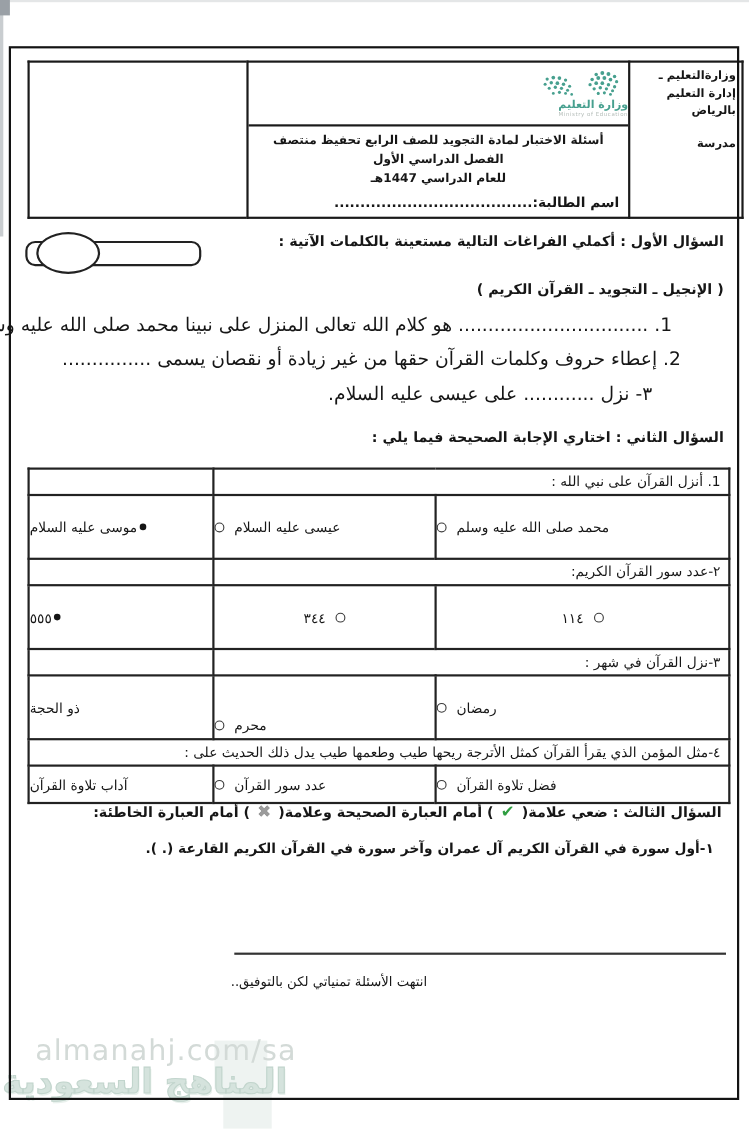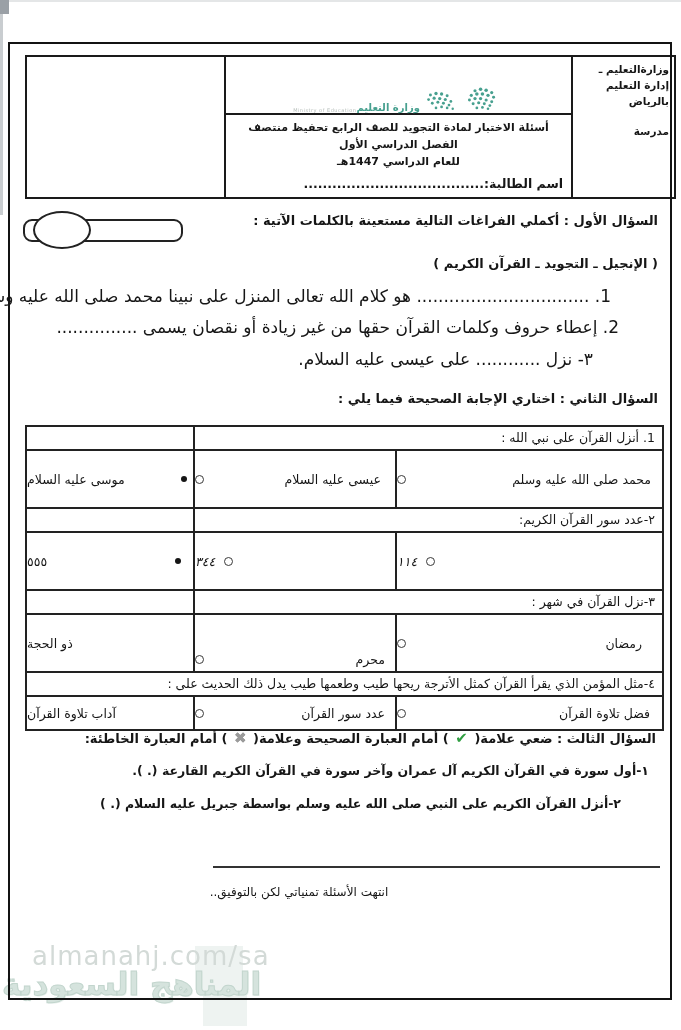--- a/index.html
+++ b/index.html
@@ -18,22 +18,22 @@
   .content{position:absolute;left:0;top:0;width:681px;height:835px;z-index:2;}
 
   
   .hdr{position:absolute;left:25px;top:55px;width:635px;border-collapse:collapse;table-layout:fixed;}
   .hdr td{border:2px solid #1a1a1a;vertical-align:top;padding:0;}
   .hdr-right{width:93px;padding:5px 5px 4px 3px !important;}
   .hdr-mid{width:345px;}
   .hdr-left{width:197px;}
   .admin-line{font-size:10.5px;font-weight:bold;text-align:right;line-height:1.5;direction:rtl;}
   .school-label{font-size:10.5px;font-weight:bold;text-align:right;direction:rtl;margin-top:16px;}
-  .logo-area{height:56px;border-bottom:2px solid #1a1a1a;display:flex;
-    align-items:flex-end;justify-content:center;}
+  .logo-area{height:56px;border-bottom:2px solid #1a1a1a;display:flex;flex-direction:column;
+    align-items:flex-start;justify-content:center;}
   .logo-name{font-size:10px;font-weight:bold;color:#47a08f;letter-spacing:1px;}
   .logo-sub{font-size:5px;color:#b5bdb9;letter-spacing:.5px;}
   .title-area{padding:4px 4px 6px 4px;}
   .title-line{font-size:11px;font-weight:bold;text-align:center;direction:rtl;line-height:1.55;}
   .student-name{font-size:12.5px;font-weight:bold;direction:rtl;text-align:right;margin-top:6px;padding-right:4px;}
 
   
   .grade-box{position:absolute;left:23px;top:211px;width:166px;height:40px;}
   .grade-rect{position:absolute;left:0;top:8px;width:160px;height:23px;border:2px solid #222;
     border-radius:9px;background:#fff;box-sizing:border-box;}
@@ -50,22 +50,22 @@
   .cross{color:#9b9b9b;font-size:15px;font-weight:bold;padding:0 2px;text-shadow:0 0 0 #777;}
 
   
   .mcq{position:absolute;left:25px;top:425px;width:637px;border-collapse:collapse;table-layout:fixed;
     font-size:12.5px;}
   .mcq td{border:2px solid #222;padding:0;vertical-align:middle;}
   .qcell{height:22px;direction:rtl;text-align:right;padding-right:7px !important;line-height:1.1;}
   .ocell{height:56px;}
   .ocell-sm{height:32px;}
   .opt{display:flex;direction:ltr;align-items:center;height:100%;gap:9px;box-sizing:border-box;}
-  .end{justify-content:space-between;}
-  .center{justify-content:flex-start;font-style:italic;}
+  .end{justify-content:flex-start;}
+  .center{justify-content:center;}
   .c{width:9px;height:9px;border:1.5px solid #3a3a3a;border-radius:50%;flex:none;box-sizing:border-box;}
   .b{width:6px;height:6px;background:#151515;border-radius:50%;flex:none;}
   .otxt{direction:rtl;}
 
   
   .footer-line{position:absolute;left:213px;top:866px;width:447px;border-top:2px solid #333;}
   .closing{position:absolute;left:183px;top:885px;width:232px;text-align:center;font-size:12px;direction:rtl;}
 
   
   .wm-sq{position:absolute;background:#eef3f1;z-index:1;}
@@ -271,19 +271,18 @@
           </div>
         </td>
       </tr>
     </tbody>
       </table>
 
     <div class="rtl-line s-head" style="top:729px;right:25px;">
       <span>السؤال الثالث : ضعي علامة( </span><span class="check">✔</span><span> ) أمام العبارة الصحيحة وعلامة( </span><span class="cross">✖</span><span> ) أمام العبارة الخاطئة:</span>
     </div>
     <div class="rtl-line tf-item" style="top:763px;right:32px;">١-أول سورة في القرآن الكريم آل عمران وآخر سورة في القرآن الكريم القارعة (.        ).</div>
-    <div class="rtl-line tf-item" style="top:796px;right:60px;">٢-أنزل القرآن الكريم على النبي صلى الله عليه وسلم بواسطة جبريل عليه السلام (.        )</div>
 
     <div class="footer-line"></div>
     <div class="closing">انتهت الأسئلة تمنياتي لكن بالتوفيق..</div>
 
   </div>
 </div>
 
 </body></html>

